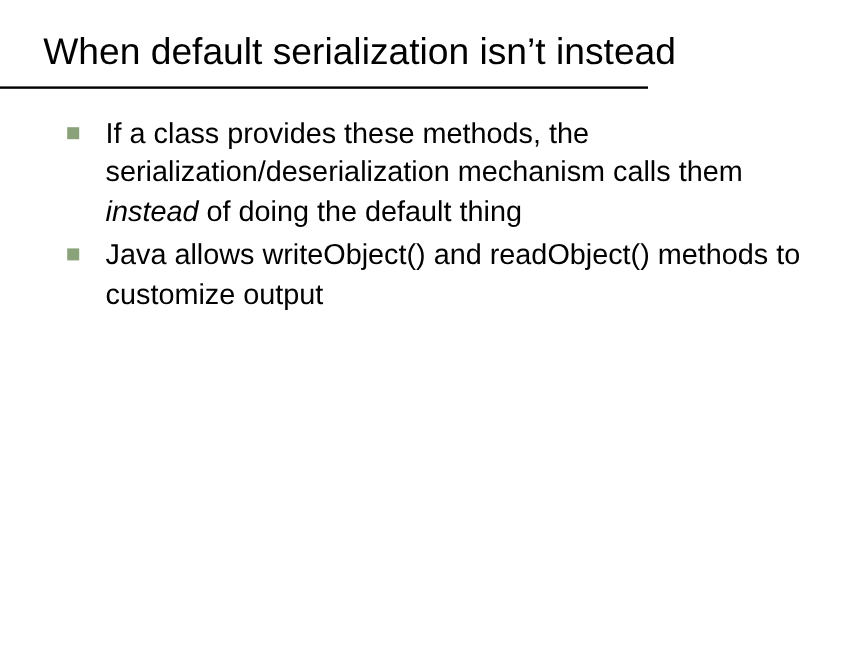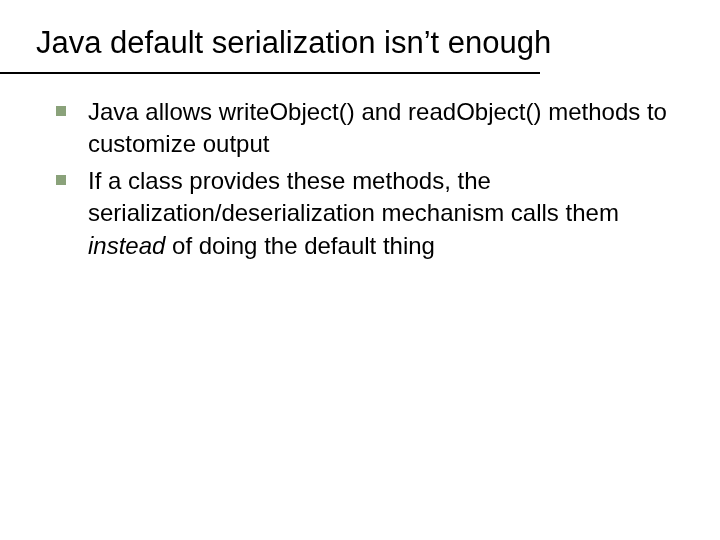--- a/index.html
+++ b/index.html
@@ -58,28 +58,28 @@
     font-size: 24px;
     line-height: 1.35;
   }
   .italic { font-style: italic; }
 </style>
 </head>
 <body>
 
 <div class="slide">
 
-  <div class="title">Java default serialization isn’t enough</div>
+  <div class="title">When default serialization isn’t instead</div>
 
   <div class="rule"></div>
 
   <div class="content">
     <div class="bullet-row">
       <div class="bullet"></div>
-      <div class="bullet-text"><span>Java allows writeObject() and readObject() methods to customize output</span></div>
+      <div class="bullet-text"><span>If a class provides these methods, the serialization/deserialization mechanism calls them </span><span class="italic">instead</span><span> of doing the default thing</span></div>
     </div>
     <div class="bullet-row">
       <div class="bullet"></div>
-      <div class="bullet-text"><span>If a class provides these methods, the serialization/deserialization mechanism calls them </span><span class="italic">instead</span><span> of doing the default thing</span></div>
+      <div class="bullet-text"><span>Java allows writeObject() and readObject() methods to customize output</span></div>
     </div>
   </div>
 
 </div>
 
 </body></html>

